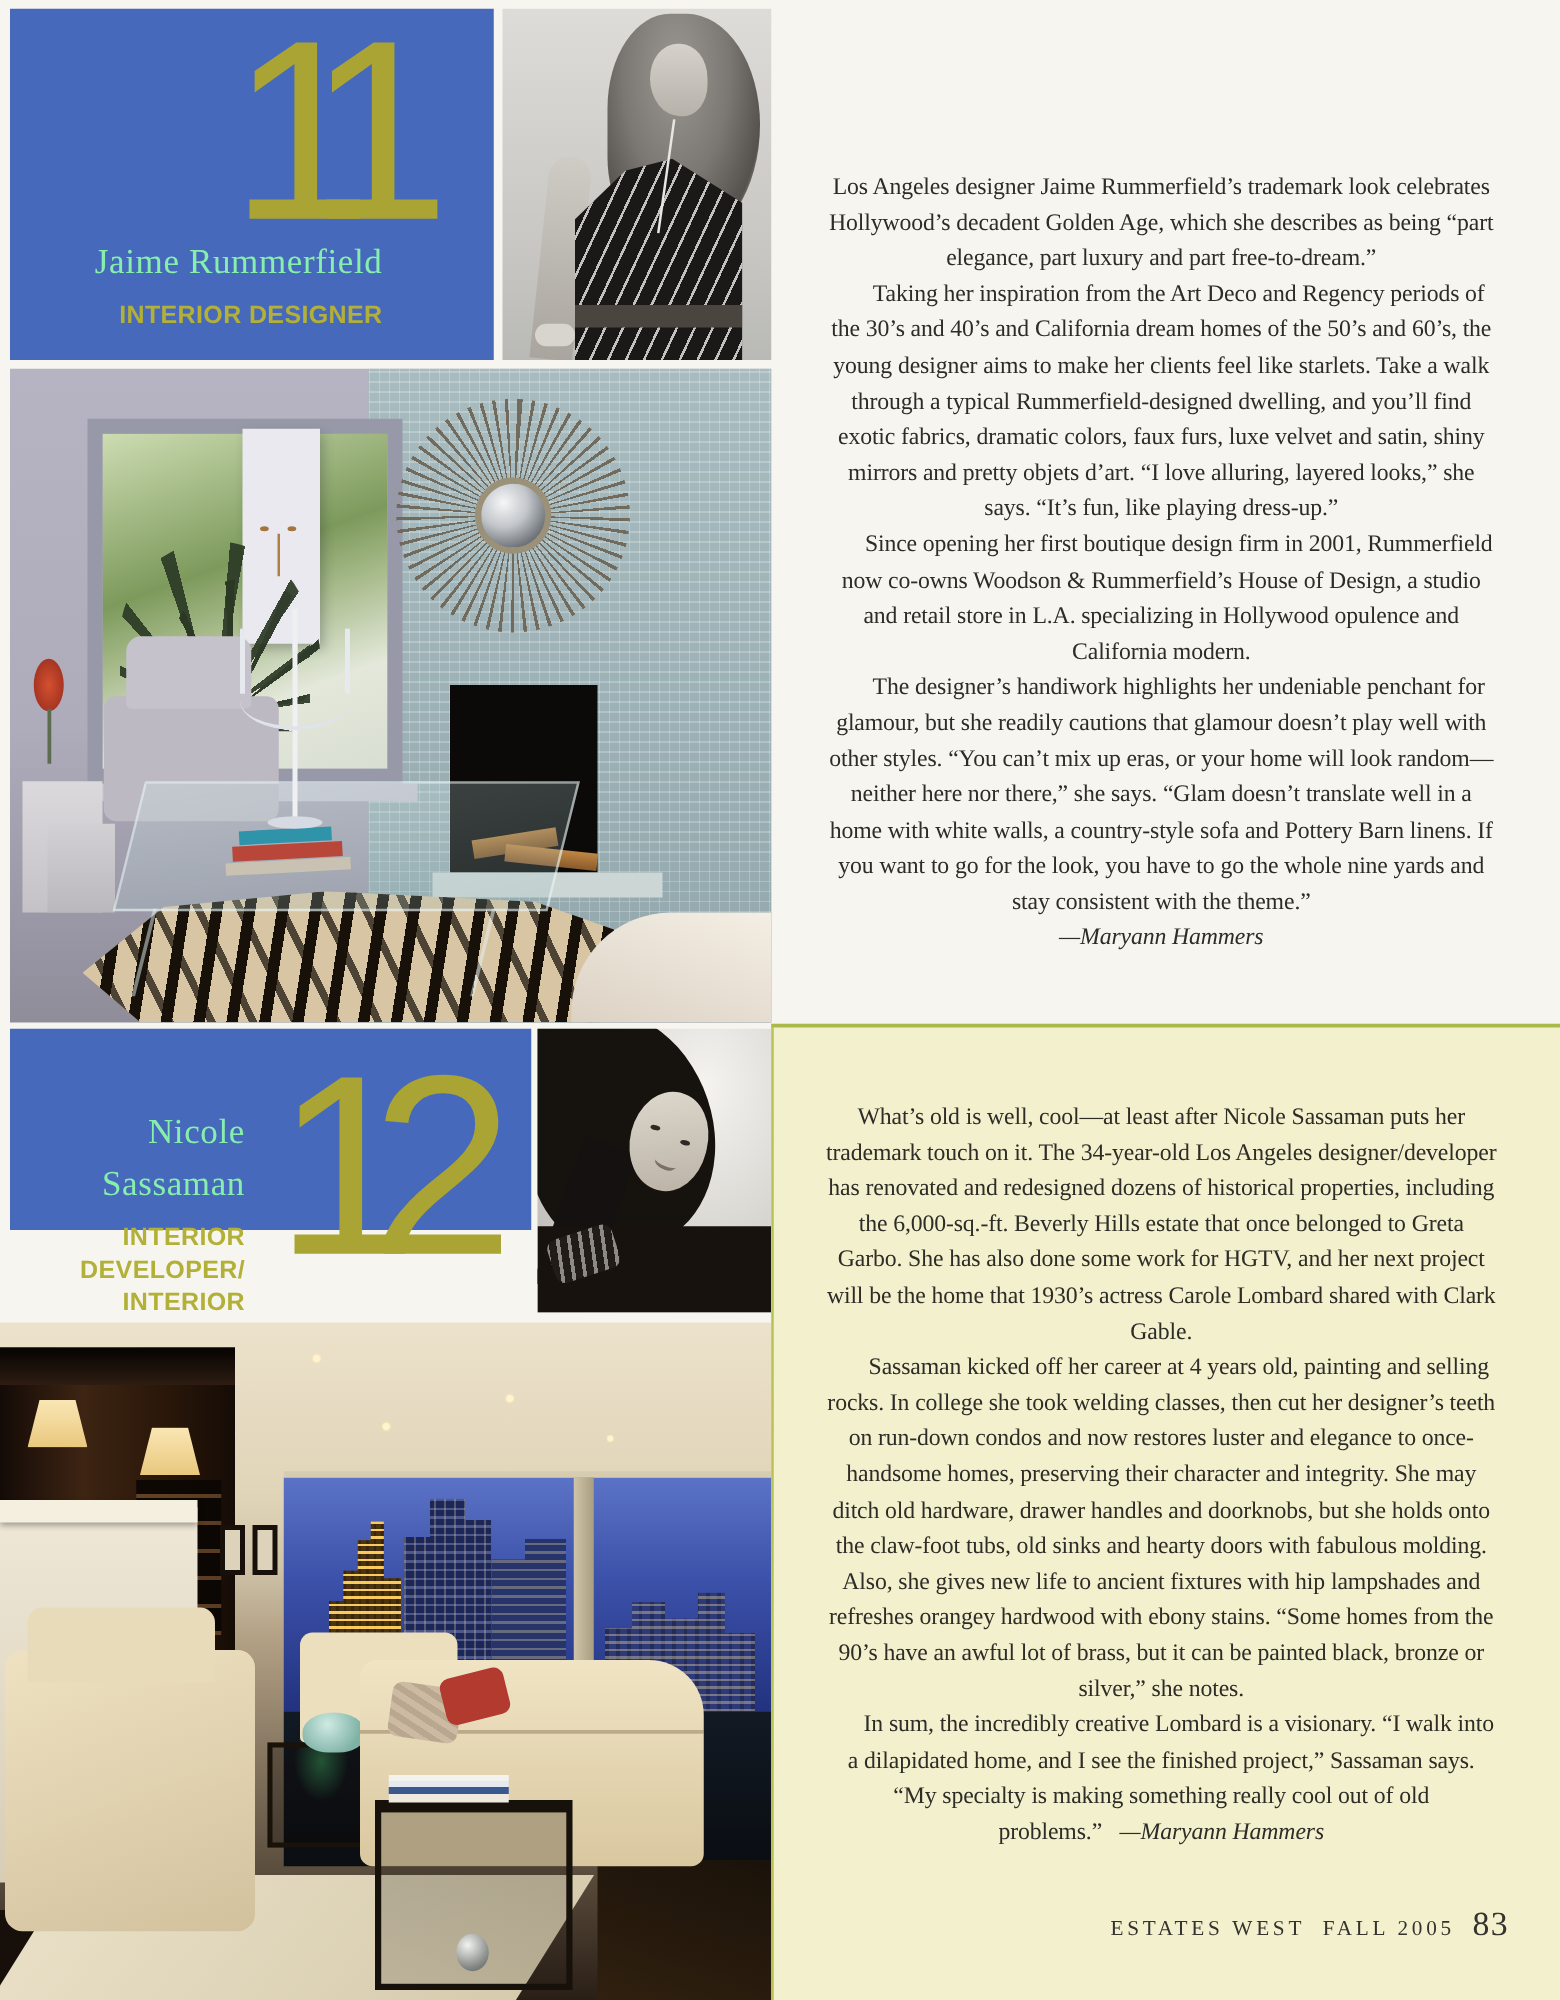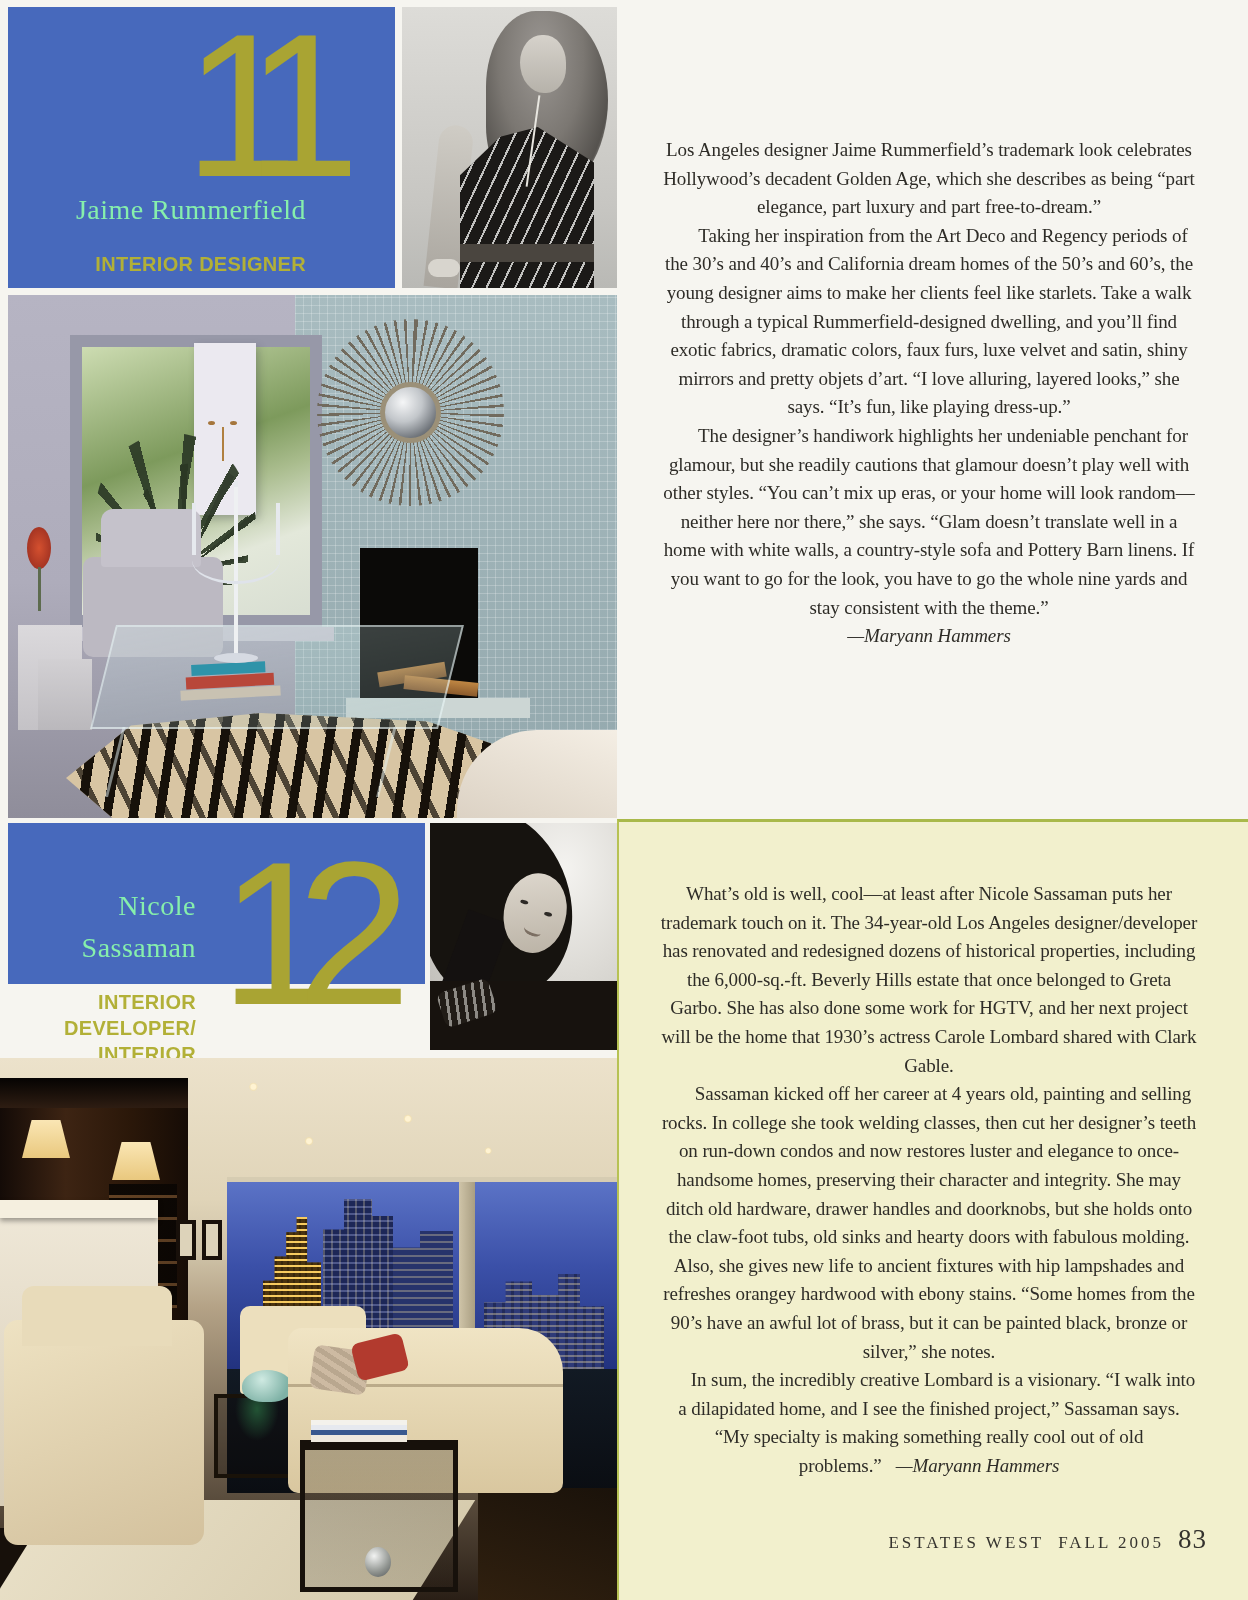--- a/index.html
+++ b/index.html
@@ -16,21 +16,21 @@
                 color:#a9a433; font-weight:400; font-size:205px; line-height:0.74;
                 letter-spacing:-0.18em; }
   .n11 { right:72px; top:22px; }
   .n12 { left:212px; top:34px; }
   .name-stack { position:absolute; text-align:right; }
   .s11 { right:89px; top:182px; }
   .s12 { right:229px; top:62px; }
   .designer-name { color:#86efac; font-size:28px; line-height:42px; letter-spacing:0.5px; }
   .designer-title { font-family:"Liberation Sans", sans-serif; color:#b2b037;
                     font-weight:bold; font-size:20px; line-height:26px;
-                    letter-spacing:0.3px; margin-top:20px; }
+                    letter-spacing:0.3px; margin-top:8px; }
 
   
   .photo { position:absolute; overflow:hidden; }
   .photo * { position:absolute; }
 
   
   .portrait1 { left:402px; top:7px; width:215px; height:281px;
                background:linear-gradient(180deg,#dddcd8,#c7c6c2 70%,#b9b9b5); }
   .p1-hair { left:84px; top:4px; width:122px; height:184px; border-radius:46% 54% 58% 42%;
              background:radial-gradient(ellipse at 45% 25%, #9b9793 0%, #7b7772 45%, #55524e 75%, rgba(85,82,78,0) 88%); }
@@ -307,20 +307,21 @@
     </div>
     <div class="r2-armchair-left"></div>
     <div class="r2-sidetable"></div>
   </figure>
 
   <div class="abs cream-panel"></div>
 
   <article class="article article11">
     <p>Los Angeles designer Jaime Rummerfield’s trademark look celebrates Hollywood’s decadent Golden Age, which she describes as being “part elegance, part luxury and part free-to-dream.”</p>
     <p class="ind">Taking her inspiration from the Art Deco and Regency periods of the 30’s and 40’s and California dream homes of the 50’s and 60’s, the young designer aims to make her clients feel like starlets. Take a walk through a typical Rummerfield-designed dwelling, and you’ll find exotic fabrics, dramatic colors, faux furs, luxe velvet and satin, shiny mirrors and pretty objets d’art. “I love alluring, layered looks,” she says. “It’s fun, like playing dress-up.”</p>
+    <p class="ind">Since opening her first boutique design firm in 2001, Rummerfield now co-owns Woodson &amp; Rummerfield’s House of Design, a studio and retail store in L.A. specializing in Hollywood opulence and California modern.</p>
     <p class="ind">The designer’s handiwork highlights her undeniable penchant for glamour, but she readily cautions that glamour doesn’t play well with other styles. “You can’t mix up eras, or your home will look random—neither here nor there,” she says. “Glam doesn’t translate well in a home with white walls, a country-style sofa and Pottery Barn linens. If you want to go for the look, you have to go the whole nine yards and stay consistent with the theme.”</p>
     <p class="byline">—Maryann Hammers</p>
   </article>
 
   <article class="article article12">
     <p>What’s old is well, cool—at least after Nicole Sassaman puts her trademark touch on it. The 34-year-old Los Angeles designer/developer has renovated and redesigned dozens of historical properties, including the 6,000-sq.-ft. Beverly Hills estate that once belonged to Greta Garbo. She has also done some work for HGTV, and her next project will be the home that 1930’s actress Carole Lombard shared with Clark Gable.</p>
     <p class="ind">Sassaman kicked off her career at 4 years old, painting and selling rocks. In college she took welding classes, then cut her designer’s teeth on run-down condos and now restores luster and elegance to once-handsome homes, preserving their character and integrity. She may ditch old hardware, drawer handles and doorknobs, but she holds onto the claw-foot tubs, old sinks and hearty doors with fabulous molding. Also, she gives new life to ancient fixtures with hip lampshades and refreshes orangey hardwood with ebony stains. “Some homes from the 90’s have an awful lot of brass, but it can be painted black, bronze or silver,” she notes.</p>
     <p class="ind"><span>In sum, the incredibly creative Lombard is a visionary. “I walk into a dilapidated home, and I see the finished project,” Sassaman says. “My specialty is making something really cool out of old problems.”</span><span class="byline-inline">—Maryann Hammers</span></p>
   </article>
 

